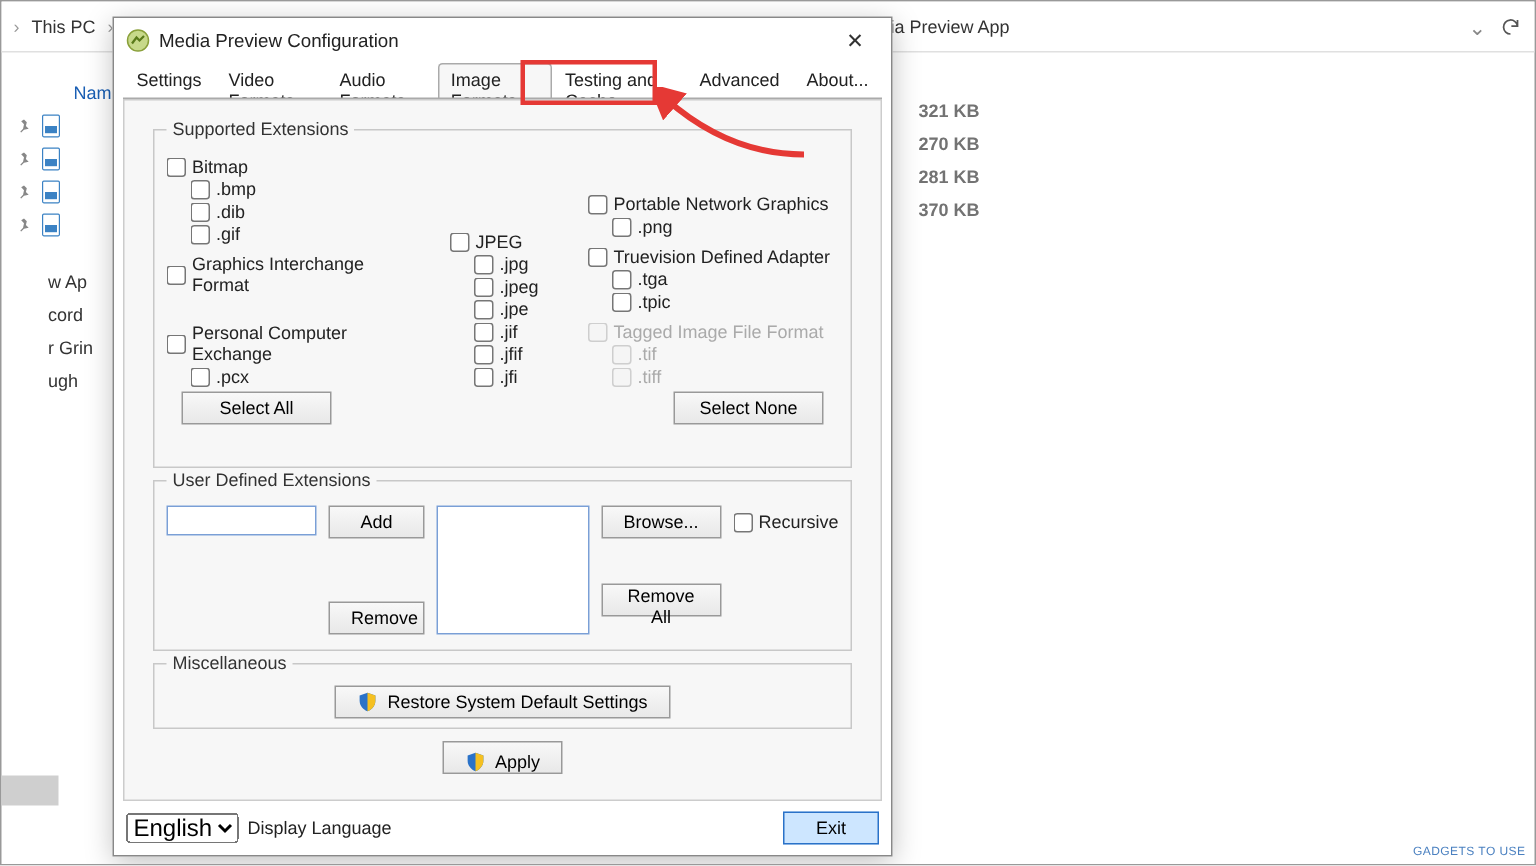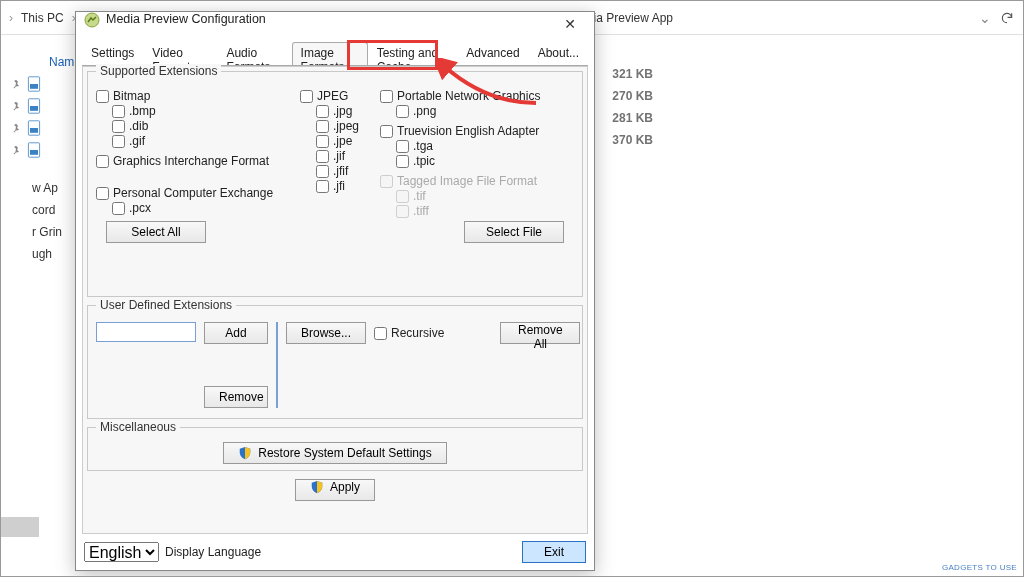--- a/index.html
+++ b/index.html
@@ -24,56 +24,56 @@
   .filelist { position:absolute; left:578px; top:62px; width:200px; }
   .file-row { height:22px; display:flex; align-items:center; color:#737373;font-weight:bold; }
   .file-size { width:80px; text-align:right; padding-right:6px; font-size:12px; }
   
   .pinned { position:absolute; left:10px; top:72px; width:60px; }
   .pin-row { height:22px; display:flex; align-items:center; gap:6px; }
   .pin-icon { width:10px;height:10px; color:#888;}
   .doc-icon { width:14px;height:16px; }
   
   .dialog { position:absolute; left:74px; top:10px; width:520px; height:560px; background:#fff; border:1px solid #888; box-shadow:0 4px 18px rgba(0,0,0,0.25); }
-  .dlg-title { height:30px; display:flex; padding:0 4px 0 8px; }
+  .dlg-title { height:30px; display:flex; align-items:center; padding:0 4px 0 8px; }
   .dlg-title .t-icon { width:16px;height:16px; margin-right:6px; }
   .dlg-title .t-text { flex:1; font-size:12.5px; }
   .dlg-title .close { width:40px; height:24px; display:flex; align-items:center; justify-content:center; font-size:14px; color:#333; cursor:pointer;}
   
   .tabstrip { display:flex; height:24px; padding:0 6px; position:relative; }
   .tab { padding:3px 8px; border:1px solid transparent; border-bottom:none; font-size:12px; position:relative; cursor:pointer; }
   .tab.active { border-color:#aaa; background:#f7f7f7; border-top-left-radius:3px; border-top-right-radius:3px; }
   .tab-underline { position:absolute; left:6px; right:6px; bottom:0; height:1px; background:#aaa; }
   
   .redbox { position:absolute; left:271px; top:28px; width:91px; height:30px; border:3px solid #e53935; z-index:5; pointer-events:none;}
   
   .redarrow { position:absolute; left:360px; top:46px; width:110px; height:50px; z-index:5; pointer-events:none; }
   
-  .dlg-body { position:absolute; top:54px; left:6px; right:6px; bottom:36px; border:1px solid #ccc; background:#f7f7f7; padding:4px; }
+  .dlg-body { position:absolute; top:54px; left:6px; right:6px; bottom:36px; border:1px solid #ccc; background:#f7f7f7; padding:19px; }
   .grp { border:1px solid #c8c8c8; margin-bottom:8px; padding:6px 8px 8px 8px; background:#f7f7f7; position:relative;}
   .grp-title { position:absolute; top:-8px; left:8px; background:#f7f7f7; padding:0 4px; font-size:12px; color:#333;}
   .supported { height:226px; }
-  .cols { display:flex; gap:10px; margin-top:10px;}
+  .cols { display:flex; gap:22px; margin-top:10px;align-items:flex-end;}
   .col { flex:1; }
   .chk { display:flex; align-items:center; gap:4px; font-size:12px; margin:1px 0; }
   .chk input { margin:0; width:13px; height:13px; }
   .chk.sub { margin-left:16px; }
   .chk.disabled { color:#aaa; }
   .btn { height:22px; padding:0 14px; border:1px solid #999; background:linear-gradient(#f8f8f8,#e8e8e8); font-size:12px; cursor:pointer; }
   .btn-primary { border:1px solid #2a72c8; background:#cde6ff; }
   .btn-row { display:flex; justify-content:space-between; margin-top:2px; padding:0 10px;}
   .userdef { height:114px; }
   .ud-row1 { display:flex; align-items:flex-start; gap:8px; margin-top:10px;}
   .ud-row1 .txt { width:100px; height:20px; border:1px solid #7a9fd6; background:#fff;}
   .ud-row1 .listbox { width:130px; height:86px; border:1px solid #7a9fd6; background:#fff;}
   .misc { height:44px; }
   .misc .btn { display:flex; align-items:center; gap:6px; margin:8px auto 0 auto; }
   .shield { width:14px;height:14px; }
   .apply-row { display:flex; justify-content:center; margin-top:4px;}
-  .apply-row .btn { display:flex; align-items:flex-start; gap:6px;}
+  .apply-row .btn { display:flex; align-items:flex-end; gap:6px;}
   
   .dlg-footer { position:absolute; bottom:4px; left:8px; right:8px; height:28px; display:flex; align-items:center; }
   .dlg-footer select { height:20px; font-size:16px;}
   .dlg-footer .lang-label { margin-left:6px; font-size:12px;}
   .dlg-footer .flex { flex:1; }
   .exit { width:64px; height:22px;}
   
   .center { display:flex; justify-content:center;}
   .watermark { position:absolute; right:6px; bottom:4px; font-size:8px; color:#4a80c0; letter-spacing:0.3px;}
 </style>
@@ -262,21 +262,21 @@
             <label class="chk">
                 <input type="checkbox" style="">
                 <span>Portable Network Graphics</span>
               </label>
             <label class="chk sub">
                 <input type="checkbox" style="">
                 <span>.png</span>
               </label>
             <label class="chk" style="margin-top:6px">
                 <input type="checkbox" style="">
-                <span>Truevision English Adapter</span>
+                <span>Truevision Defined Adapter</span>
               </label>
             <label class="chk sub">
                 <input type="checkbox" style="">
                 <span>.tga</span>
               </label>
             <label class="chk sub">
                 <input type="checkbox" style="">
                 <span>.tpic</span>
               </label>
             <label class="chk disabled" style="margin-top:6px">
@@ -288,38 +288,38 @@
                 <span>.tif</span>
               </label>
             <label class="chk sub disabled">
                 <input type="checkbox" disabled="" style="">
                 <span>.tiff</span>
               </label>
           </div>
         </div>
         <div class="btn-row">
           <button class="btn" style="width:100px">Select All</button>
-          <button class="btn" style="width:100px">Select File</button>
+          <button class="btn" style="width:100px">Select None</button>
         </div>
       </div>
 
       <div class="grp userdef">
         <span class="grp-title">User Defined Extensions</span>
         <div class="ud-row1">
           <div style="display:flex;flex-direction:column;gap:6px;">
             <div style="display:flex;gap:8px;">
               <input class="txt" type="text" style="">
               <button class="btn" style="width:64px">Add</button>
             </div>
             <div style="display:flex;gap:8px;margin-top:36px;justify-content:flex-end;">
               <button class="btn" style="width:64px">Remove</button>
             </div>
           </div>
           <div class="listbox"></div>
-          <div style="display:flex;flex-direction:row;gap:56px;">
+          <div style="display:flex;flex-direction:column;gap:30px;">
             <div style="display:flex;gap:8px;align-items:center;">
               <button class="btn" style="width:80px">Browse...</button>
               <label class="chk">
                   <input type="checkbox" style="">
                   <span>Recursive</span>
                 </label>
             </div>
             <button class="btn" style="width:80px">Remove All</button>
           </div>
         </div>

